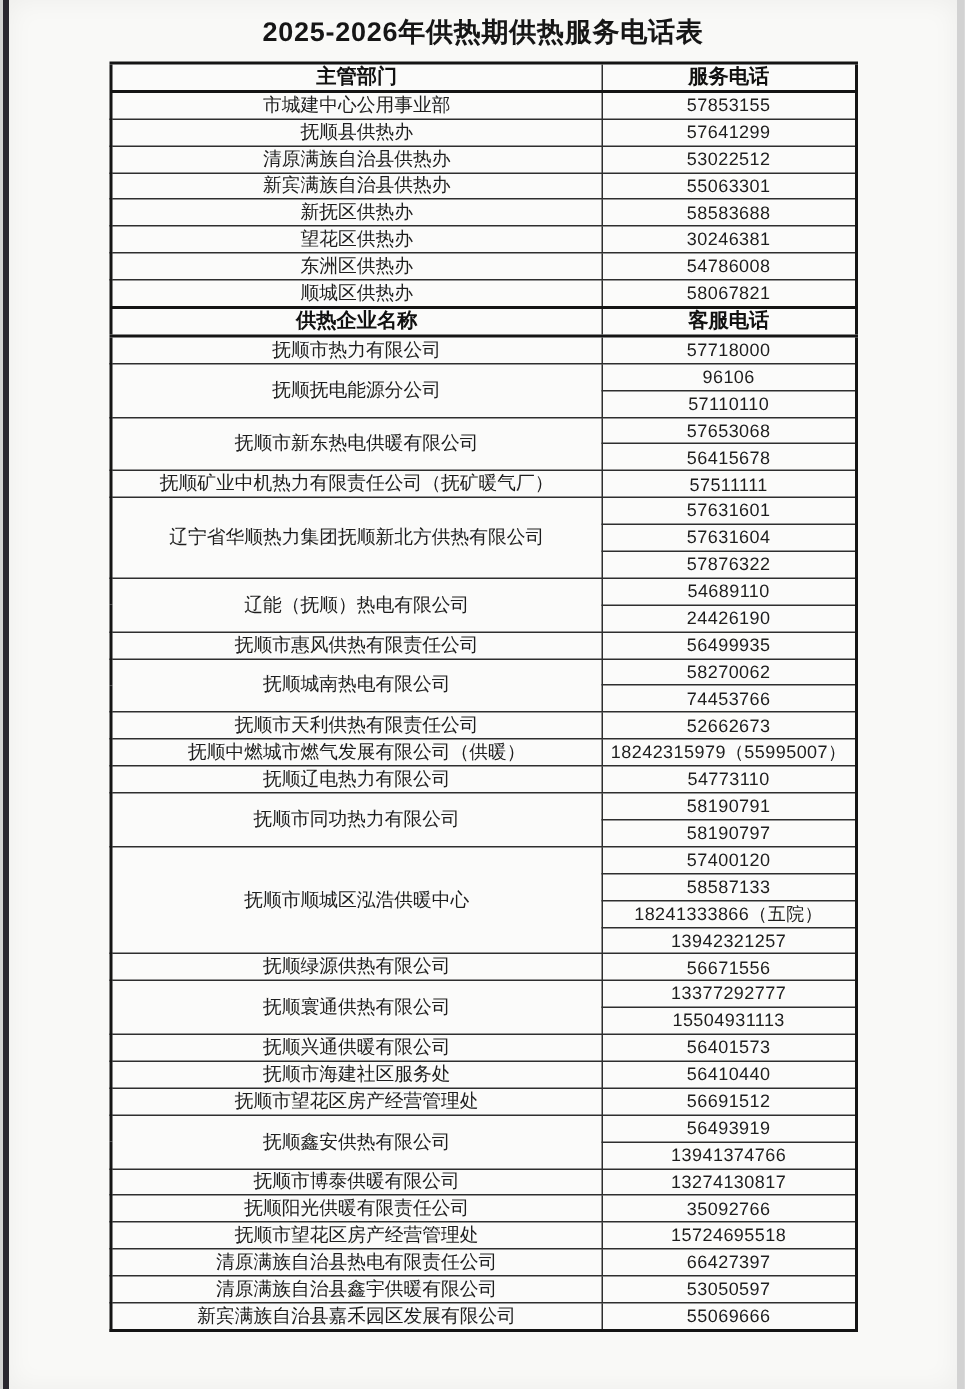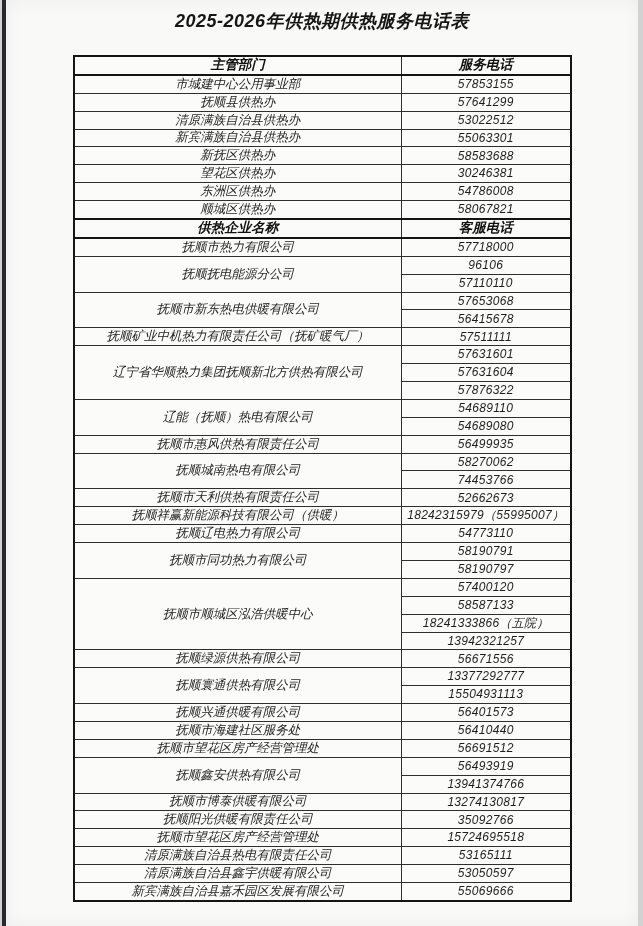--- a/index.html
+++ b/index.html
@@ -17,37 +17,36 @@
   .edge-strip {
     position: absolute; left: 2px; top: 0;
     width: 4px; height: 100%;
     background: #2a2730;
   }
   .page {
     position: absolute; left: 6px; top: 0;
     width: 632px; height: 926px;
     background: #f9f9f7;
     box-shadow: inset 0 0 18px rgba(0,0,0,0.05);
-    font-style: italic;
   }
   .title {
     margin: 0;
     padding-top: 9px;
     height: 26px;
     text-align: center;
     font-size: 18px;
     font-weight: bold;
     color: #161616;
     letter-spacing: 0.5px;
   }
   table.phone-table {
     border-collapse: collapse;
     table-layout: fixed;
     width: 499px;
-    margin: 20px auto 0 auto;
+    margin: 6px auto 0 auto;
     border: 2px solid #151515;
     background: #fbfbfa;
   }
   col.c1 { width: 66%; }
   col.c2 { width: 34%; }
   td, th {
     border: 1px solid #2e2e2e;
     text-align: center;
     vertical-align: middle;
     padding: 0;
@@ -151,39 +150,39 @@
             <td class="phone">57631604</td>
           </tr>
           <tr>
             <td class="phone">57876322</td>
           </tr>
           <tr>
             <td rowspan="2">辽能（抚顺）热电有限公司</td>
             <td class="phone">54689110</td>
           </tr>
           <tr>
-            <td class="phone">54689080</td>
+            <td class="phone">24426190</td>
           </tr>
           <tr>
             <td>抚顺市惠风供热有限责任公司</td>
             <td class="phone">56499935</td>
           </tr>
           <tr>
             <td rowspan="2">抚顺城南热电有限公司</td>
             <td class="phone">58270062</td>
           </tr>
           <tr>
             <td class="phone">74453766</td>
           </tr>
           <tr>
             <td>抚顺市天利供热有限责任公司</td>
             <td class="phone">52662673</td>
           </tr>
           <tr>
-            <td>抚顺祥赢新能源科技有限公司（供暖）</td>
+            <td>抚顺中燃城市燃气发展有限公司（供暖）</td>
             <td class="phone">18242315979（55995007）</td>
           </tr>
           <tr>
             <td>抚顺辽电热力有限公司</td>
             <td class="phone">54773110</td>
           </tr>
           <tr>
             <td rowspan="2">抚顺市同功热力有限公司</td>
             <td class="phone">58190791</td>
           </tr>
@@ -240,21 +239,21 @@
           <tr>
             <td>抚顺阳光供暖有限责任公司</td>
             <td class="phone">35092766</td>
           </tr>
           <tr>
             <td>抚顺市望花区房产经营管理处</td>
             <td class="phone">15724695518</td>
           </tr>
           <tr>
             <td>清原满族自治县热电有限责任公司</td>
-            <td class="phone">53165111</td>
+            <td class="phone">66427397</td>
           </tr>
           <tr>
             <td>清原满族自治县鑫宇供暖有限公司</td>
             <td class="phone">53050597</td>
           </tr>
           <tr>
             <td>新宾满族自治县嘉禾园区发展有限公司</td>
             <td class="phone">55069666</td>
           </tr>
         </tbody>

